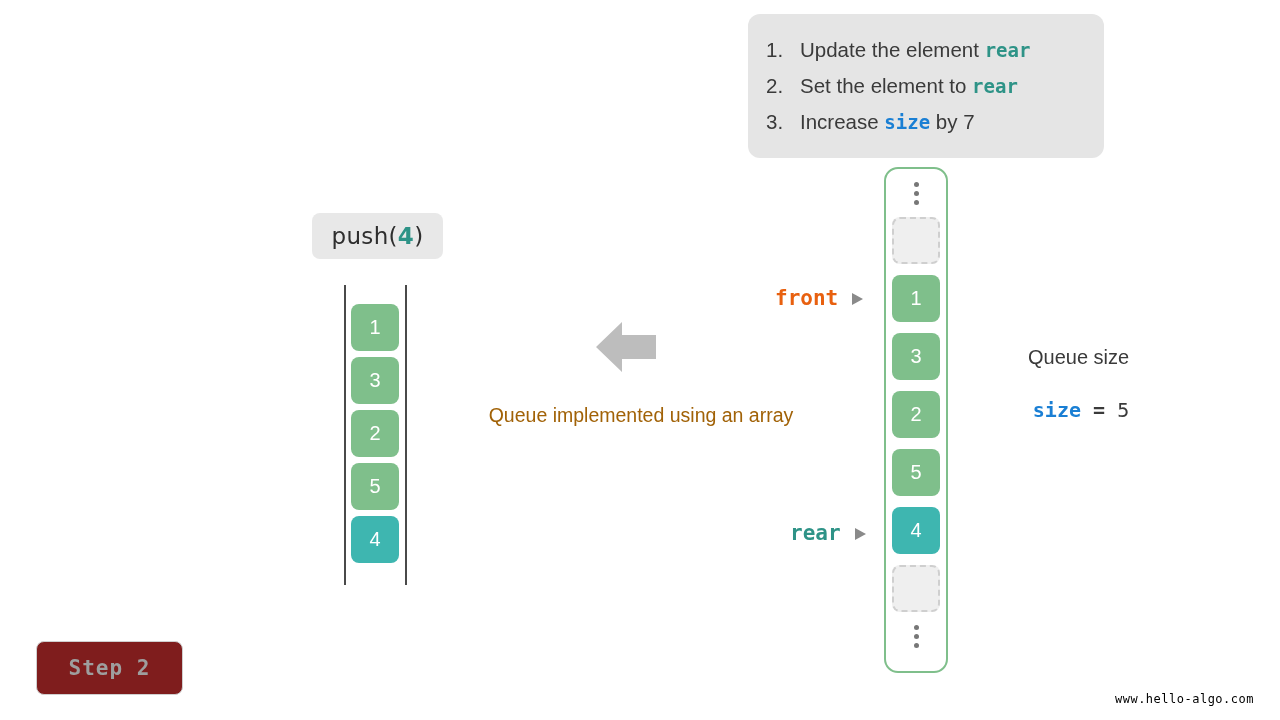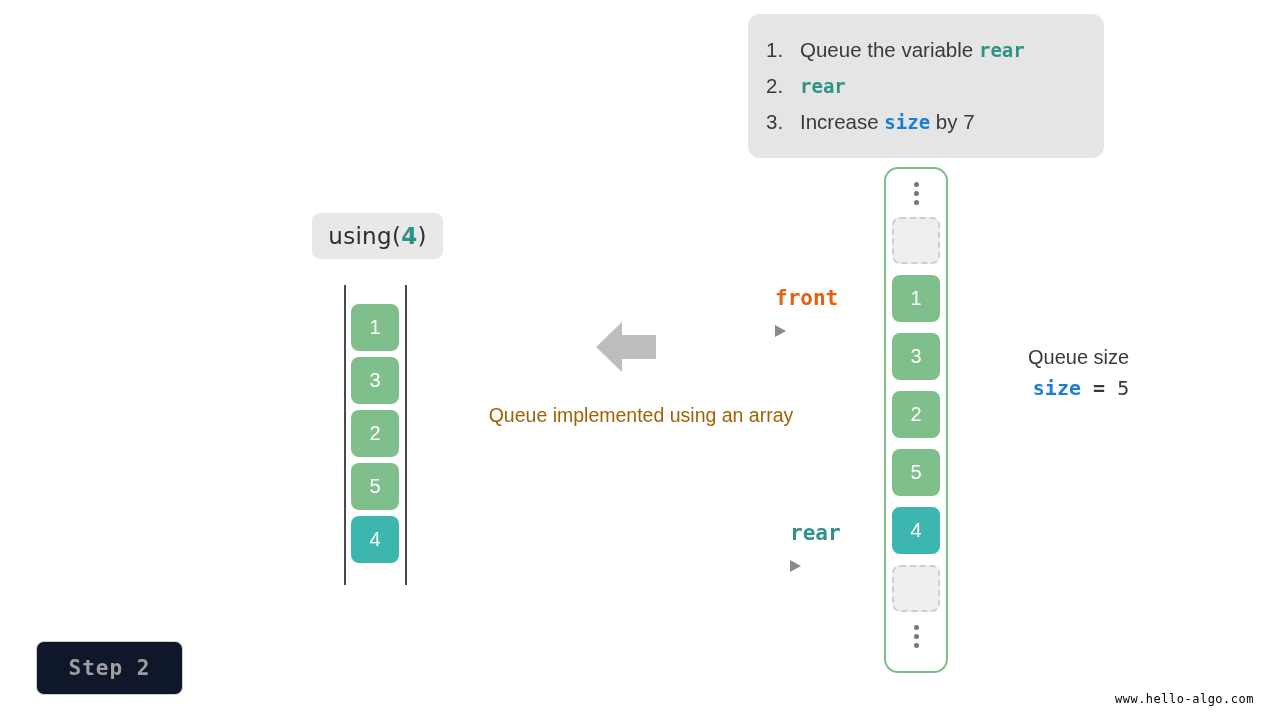--- a/index.html
+++ b/index.html
@@ -172,25 +172,25 @@
   #right-cells {
     display: flex;
     flex-direction: column;
     gap: 11px;
   }
 
   
   .ptr {
     position: absolute;
     display: flex;
+    align-items: center;
     gap: 14px;
     font-family: "DejaVu Sans Mono", "Liberation Mono", monospace;
     font-weight: bold;
     font-size: 21px;
-    flex-direction: column;
   }
   #ptr-front {
     left: 775px;
     top: 286px;
     color: #e8600f;
   }
   #ptr-rear {
     left: 790px;
     top: 521px;
     color: #2e9387;
@@ -211,40 +211,40 @@
     left: 1028px;
     top: 343px;
     text-align: right;
   }
   #size-title {
     font-size: 20px;
     color: #3a3a3a;
     line-height: 28px;
   }
   #size-expr {
-    margin-top: 5px;
+    margin-top: 27px;
     font-family: "DejaVu Sans Mono", "Liberation Mono", monospace;
     font-size: 20px;
     font-weight: bold;
     color: #3a3a3a;
     white-space: pre;
   }
   #size-expr .var { color: #1a7fd4; }
   #size-expr .val { font-weight: normal; color: #3a3a3a; }
 
   
   #step-badge {
     position: absolute;
     left: 36px;
     top: 641px;
     width: 145px;
     height: 52px;
     border: 1.5px solid #cfcfcf;
     border-radius: 8px;
-    background: #0f172a;
+    background: #7f1d1d;
     display: flex;
     align-items: center;
     justify-content: center;
     font-family: "DejaVu Sans Mono", "Liberation Mono", monospace;
     font-weight: bold;
     font-size: 21px;
     color: #9e9e9e;
     letter-spacing: 1px;
   }
 
@@ -260,34 +260,34 @@
   }
 </style>
 </head>
 <body>
 
 <div class="stage">
 
   <div id="instruction-panel">
     <div class="instr-row">
       <span class="instr-num">1.</span>
-      <span class="instr-text">Queue the variable </span><span class="code teal">rear</span><span class="instr-text"></span>
+      <span class="instr-text">Update the element </span><span class="code teal">rear</span><span class="instr-text"></span>
     </div>
     <div class="instr-row">
       <span class="instr-num">2.</span>
-      <span class="code teal">rear</span><span class="instr-text"></span>
+      <span class="instr-text">Set the element to </span><span class="code teal">rear</span><span class="instr-text"></span>
     </div>
     <div class="instr-row">
       <span class="instr-num">3.</span>
       <span class="instr-text">Increase </span><span class="code blue">size</span><span class="instr-text"> by 7</span>
     </div>
   </div>
 
   <div id="push-label">
-    <span>using(</span>
+    <span>push(</span>
       <span class="arg">4</span>
       <span>)</span>
   </div>
 
   <div id="left-array">
     <div class="rail left"></div>
     <div class="rail right"></div>
     <div id="left-cells">
       <div class="cell green">1</div>
       <div class="cell green">3</div>

